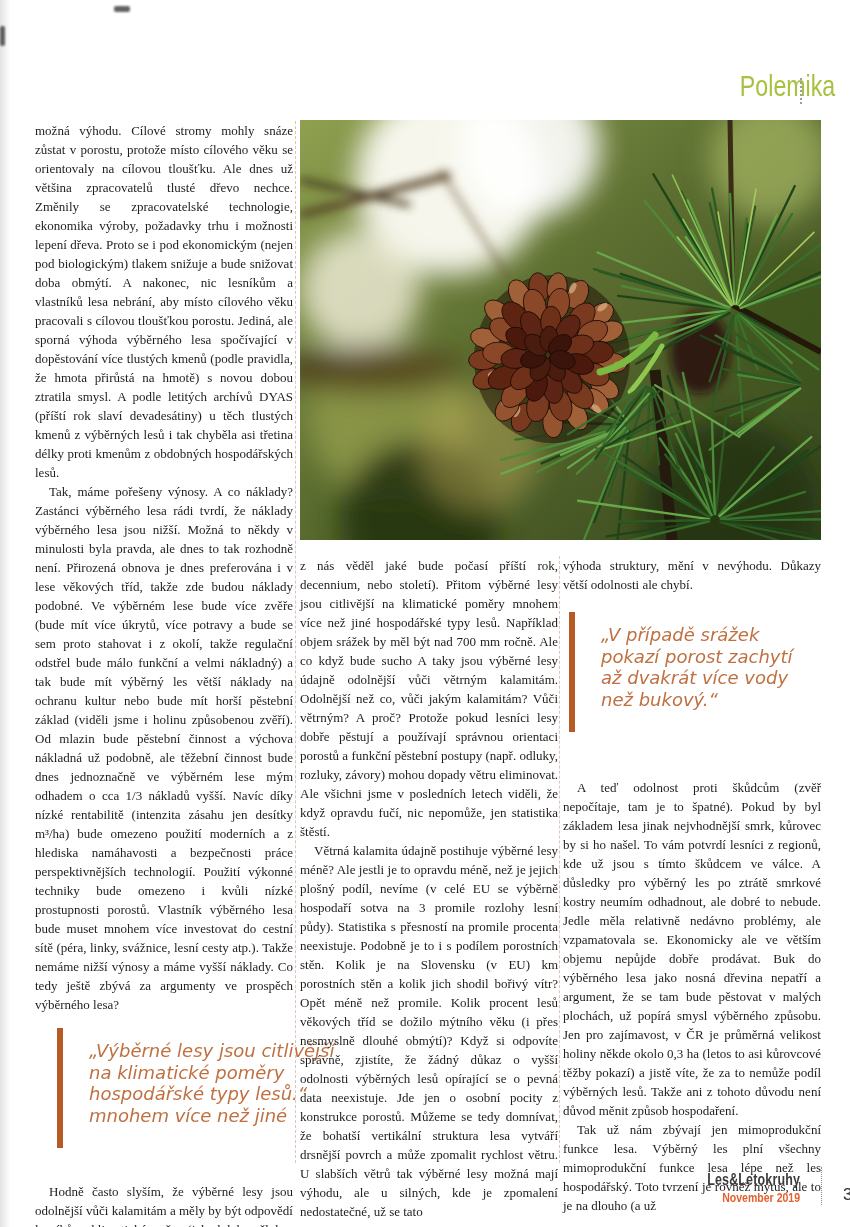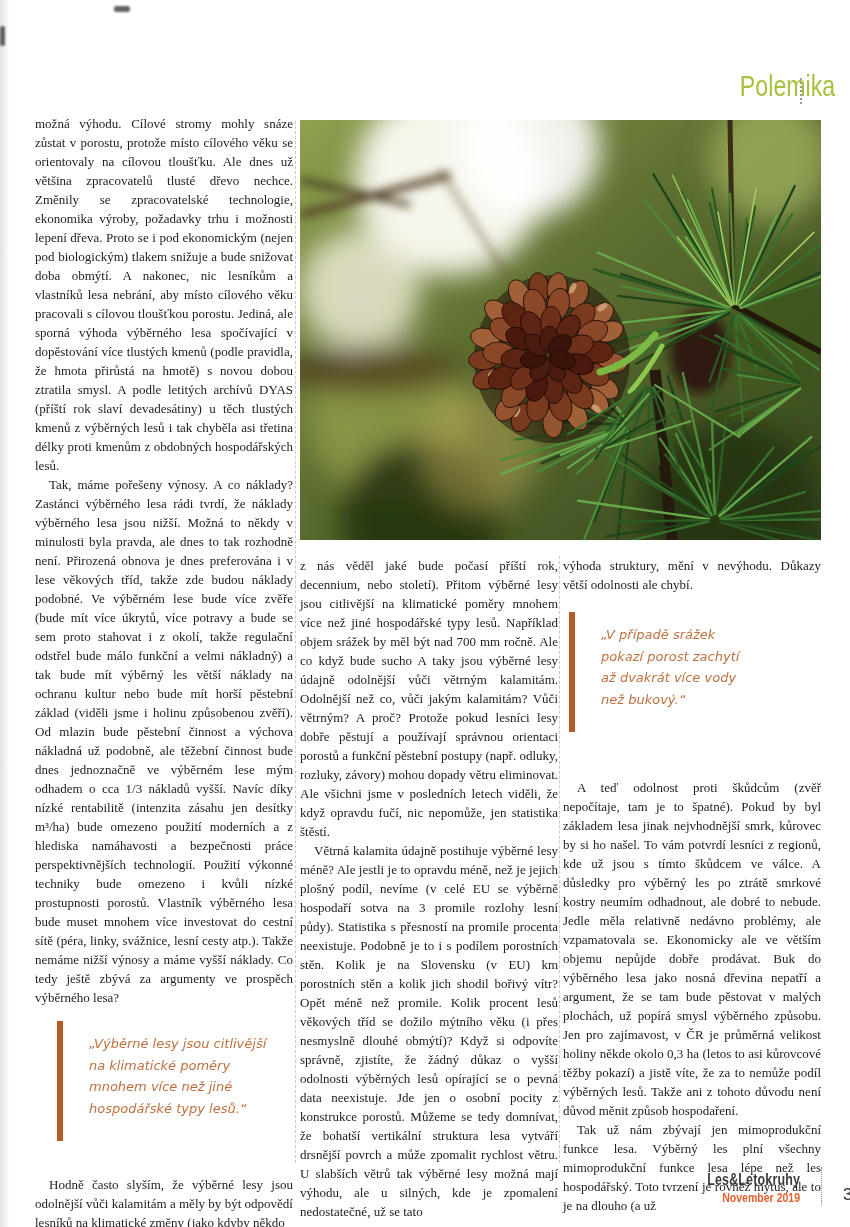--- a/index.html
+++ b/index.html
@@ -16,31 +16,31 @@
 
   
   .photo{position:absolute;left:300px;top:120px;width:521px;height:420px;overflow:hidden;background:#55682c;}
   .photo svg{display:block;}
 
   
   .col{position:absolute;width:258px;text-align:justify;font-size:13px;line-height:19px;
        hyphens:auto;-webkit-hyphens:auto;}
   .col p{margin:0;}
   .col p.indent{text-indent:14px;}
-  .col1{left:35px;top:114px;height:1045px;}
+  .col1{left:35px;top:121px;height:1045px;}
   .col2{left:300px;top:556px;height:610px;}
   .col3{left:563px;top:556px;height:610px;}
 
   .separator{position:absolute;width:0;border-left:1px dashed #dcc6ba;}
   .sep1{left:295px;top:121px;height:1042px;}
   .sep2{left:559px;top:556px;height:607px;}
 
   
   .quote{border-left:6px solid #b65b24;padding:12px 0 22px 26px;
-         font-family:"DejaVu Sans",sans-serif;font-style:italic;font-size:13px;
+         font-family:"DejaVu Sans",sans-serif;font-style:italic;font-size:18px;
          line-height:21.5px;color:#bf7040;text-align:left;text-indent:0;}
   .quote .qline{white-space:nowrap;}
   .col1 .quote{margin:14px 0 34px 22px;width:206px;}
   .col3 .quote{margin:18px 0 46px 6px;width:196px;}
 
   
   .footer{position:absolute;right:28px;bottom:22px;display:flex;align-items:flex-end;gap:21px;
           font-family:"Liberation Sans",sans-serif;}
   .footer-brand-block{text-align:right;transform:scaleX(.78);transform-origin:100% 50%;line-height:1.05;}
   .brand{font-size:16px;font-weight:700;color:#3c3c3c;letter-spacing:.2px;}
@@ -288,22 +288,22 @@
         </g>
     </svg>
   </div>
 
   <div class="col col1">
     <p>možná výhodu. Cílové stromy mohly snáze zůstat v porostu, protože místo cílového věku se orientovaly na cílovou tloušťku. Ale dnes už většina zpracovatelů tlusté dřevo nechce. Změnily se zpracovatelské technologie, ekonomika výroby, požadavky trhu i možnosti lepení dřeva. Proto se i pod ekonomickým (nejen pod biologickým) tlakem snižuje a bude snižovat doba obmýtí. A nakonec, nic lesníkům a vlastníků lesa nebrání, aby místo cílového věku pracovali s cílovou tloušťkou porostu. Jediná, ale sporná výhoda výběrného lesa spočívající v dopěstování více tlustých kmenů (podle pravidla, že hmota přirůstá na hmotě) s novou dobou ztratila smysl. A podle letitých archívů DYAS (příští rok slaví devadesátiny) u těch tlustých kmenů z výběrných lesů i tak chyběla asi třetina délky proti kmenům z obdobných hospodářských lesů.</p>
     <p class="indent">Tak, máme pořešeny výnosy. A co náklady? Zastánci výběrného lesa rádi tvrdí, že náklady výběrného lesa jsou nižší. Možná to někdy v minulosti byla pravda, ale dnes to tak rozhodně není. Přirozená obnova je dnes preferována i v lese věkových tříd, takže zde budou náklady podobné. Ve výběrném lese bude více zvěře (bude mít více úkrytů, více potravy a bude se sem proto stahovat i z okolí, takže regulační odstřel bude málo funkční a velmi nákladný) a tak bude mít výběrný les větší náklady na ochranu kultur nebo bude mít horší pěstební základ (viděli jsme i holinu způsobenou zvěří). Od mlazin bude pěstební činnost a výchova nákladná už podobně, ale těžební činnost bude dnes jednoznačně ve výběrném lese mým odhadem o cca 1/3 nákladů vyšší. Navíc díky nízké rentabilitě (intenzita zásahu jen desítky m³/ha) bude omezeno použití moderních a z hlediska namáhavosti a bezpečnosti práce perspektivnějších technologií. Použití výkonné techniky bude omezeno i kvůli nízké prostupnosti porostů. Vlastník výběrného lesa bude muset mnohem více investovat do cestní sítě (péra, linky, svážnice, lesní cesty atp.). Takže nemáme nižší výnosy a máme vyšší náklady. Co tedy ještě zbývá za argumenty ve prospěch výběrného lesa?</p>
     <div class="quote">
       <div class="qline">„Výběrné lesy jsou citlivější</div>
       <div class="qline">na klimatické poměry</div>
+      <div class="qline">hospodářské typy lesů.“</div>
       <div class="qline">mnohem více než jiné</div>
-      <div class="qline">hospodářské typy lesů.“</div>
     </div>
     <p class="indent">Hodně často slyším, že výběrné lesy jsou odolnější vůči kalamitám a měly by být odpovědí lesníků na klimatické změny (jako kdyby někdo</p>
   </div>
 
   <div class="col col2">
     <p>z nás věděl jaké bude počasí příští rok, decennium, nebo století). Přitom výběrné lesy jsou citlivější na klimatické poměry mnohem více než jiné hospodářské typy lesů. Například objem srážek by měl být nad 700 mm ročně. Ale co když bude sucho A taky jsou výběrné lesy údajně odolnější vůči větrným kalamitám. Odolnější než co, vůči jakým kalamitám? Vůči větrným? A proč? Protože pokud lesníci lesy dobře pěstují a používají správnou orientaci porostů a funkční pěstební postupy (např. odluky, rozluky, závory) mohou dopady větru eliminovat. Ale všichni jsme v posledních letech viděli, že když opravdu fučí, nic nepomůže, jen statistika štěstí.</p>
     <p class="indent">Větrná kalamita údajně postihuje výběrné lesy méně? Ale jestli je to opravdu méně, než je jejich plošný podíl, nevíme (v celé EU se výběrně hospodaří sotva na 3 promile rozlohy lesní půdy). Statistika s přesností na promile procenta neexistuje. Podobně je to i s podílem porostních stěn. Kolik je na Slovensku (v EU) km porostních stěn a kolik jich shodil bořivý vítr? Opět méně než promile. Kolik procent lesů věkových tříd se dožilo mýtního věku (i přes nesmyslně dlouhé obmýtí)? Když si odpovíte správně, zjistíte, že žádný důkaz o vyšší odolnosti výběrných lesů opírající se o pevná data neexistuje. Jde jen o osobní pocity z konstrukce porostů. Můžeme se tedy domnívat, že bohatší vertikální struktura lesa vytváří drsnější povrch a může zpomalit rychlost větru. U slabších větrů tak výběrné lesy možná mají výhodu, ale u silných, kde je zpomalení nedostatečné, už se tato</p>
   </div>
 
   <div class="col col3">

